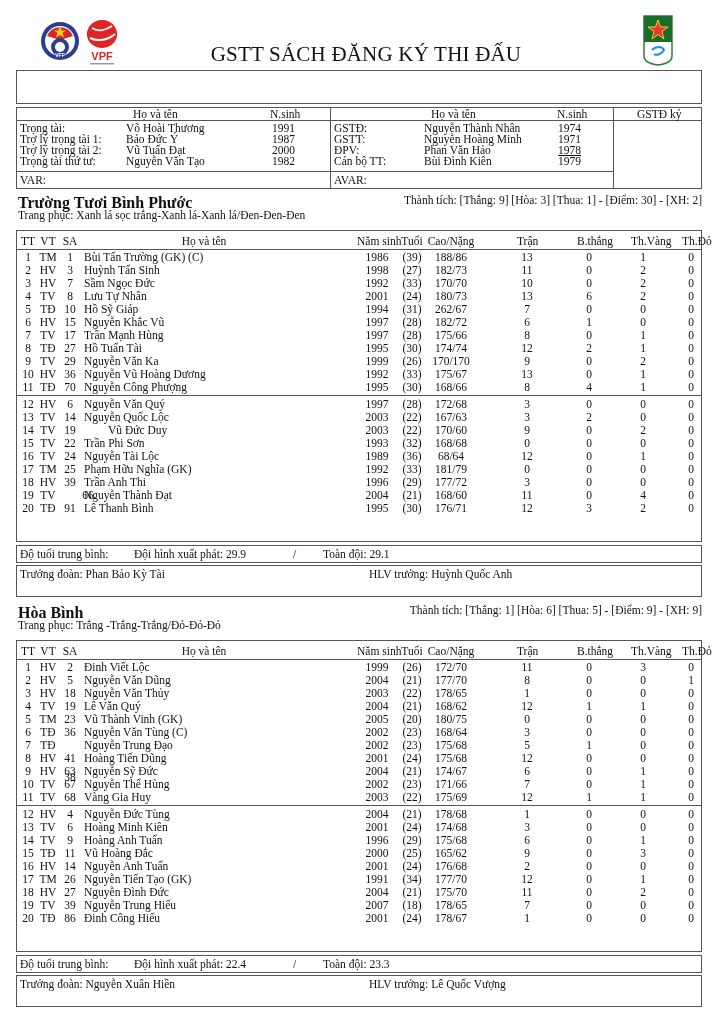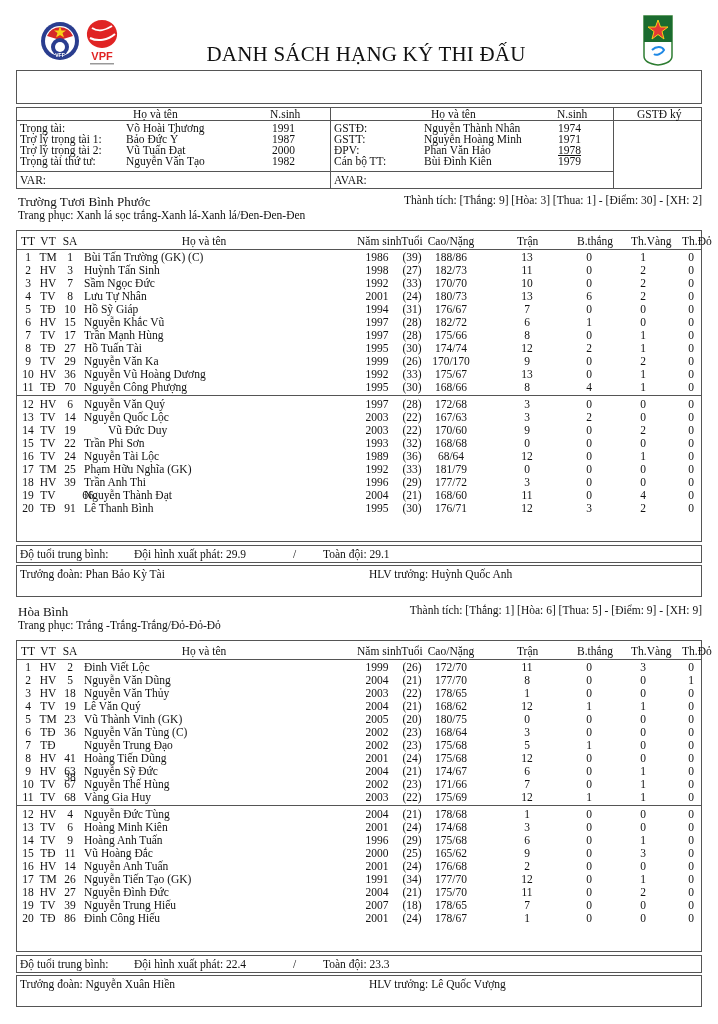--- a/index.html
+++ b/index.html
@@ -8,21 +8,21 @@
   .abs { position: absolute; }
   .logos-left { left: 40px; top: 14px; width: 90px; height: 56px; }
   .logo-right { left: 642px; top: 14px; width: 32px; height: 52px; }
   .title { left: 0; width: 718px; top: 42px; text-align: center; font-size: 21px; letter-spacing: 0.2px; padding-left: 14px; }
   .box { position: absolute; border: 1.3px solid #555; }
   .hdr-box { left: 16px; top: 70px; width: 686px; height: 34px; padding: 2px 4px; line-height: 14.5px; font-size: 12px; }
   .off { left: 16px; top: 107px; width: 686px; height: 82px; }
   .vline { position: absolute; top: 0; bottom: 0; border-left: 1.3px solid #555; }
   .hline { position: absolute; left: 0; border-top: 1.3px solid #555; }
   .t { position: absolute; white-space: nowrap; line-height: 11px; }
-  .team-name { font-weight: normal; font-size: 13px; }
+  .team-name { font-weight: bold; font-size: 16px; }
   .small { font-size: 11.5px; }
   .ptable { left: 16px; width: 686px; }
   .row { position: absolute; left: 0; width: 100%; height: 13px; line-height: 13px; }
   .row span { position: absolute; white-space: nowrap; }
   .sepline { position: absolute; left: 0; width: 100%; border-top: 1.3px solid #555; }
   svg { display: block; }
 </style>
 </head>
 <body>
 
@@ -42,21 +42,21 @@
   </svg>
 </div>
 <div class="abs logo-right">
   <svg width="32" height="52" viewBox="0 0 32 52">
     <path d="M2 2 H30 V42 C30 48 24 50 16 51 C8 50 2 48 2 42 Z" fill="#fff" stroke="#2e7d32" stroke-width="1.5"></path>
     <path d="M2 2 H30 V28 H2 Z" fill="#1b6b2f"></path>
     <polygon points="16,6 18.5,13 26,13 20,17.5 22,25 16,20.5 10,25 12,17.5 6,13 13.5,13" fill="#e53935" stroke="#f7d117" stroke-width="1"></polygon>
     <path d="M10 36 C14 32 20 32 22 36 C20 40 14 42 12 40" stroke="#1e88e5" stroke-width="2" fill="none"></path>
   </svg>
 </div>
-<div class="abs title">DANH SÁCH HẠNG KÝ THI ĐẤU</div>
+<div class="abs title">GSTT SÁCH ĐĂNG KÝ THI ĐẤU</div>
 
 <div class="box hdr-box">
 </div>
 
 <div class="box off">
   <div class="vline" style="left:313px;"></div>
   <div class="vline" style="left:596px;"></div>
   <div class="hline" style="top:12px; width:100%;"></div>
   <div class="hline" style="top:63px; width:596px;"></div>
   <span class="t" style="left:116px; top:1px;">Họ và tên</span>
@@ -182,21 +182,21 @@
         <span style="left:614px; width:24px; text-align:center;">2</span>
         <span style="left:665px; width:18px; text-align:center;">0</span>
       </div>
       <div class="row" style="top:72px;">
         <span style="left:4px; width:14px; text-align:center;">5</span>
         <span style="left:20px; width:22px; text-align:center;">TĐ</span>
         <span style="left:44px; width:18px; text-align:center;">10</span>
         <span style="left:67px;">Hồ Sỹ Giáp</span>
         <span style="left:340px; width:40px; text-align:center;">1994</span>
         <span style="left:384px; width:22px; text-align:center;">(31)</span>
-        <span style="left:409px; width:50px; text-align:center;">176/67</span>
+        <span style="left:409px; width:50px; text-align:center;">262/67</span>
         <span style="left:500px; width:20px; text-align:center;">7</span>
         <span style="left:560px; width:24px; text-align:center;">0</span>
         <span style="left:614px; width:24px; text-align:center;">0</span>
         <span style="left:665px; width:18px; text-align:center;">0</span>
       </div>
       <div class="row" style="top:85px;">
         <span style="left:4px; width:14px; text-align:center;">6</span>
         <span style="left:20px; width:22px; text-align:center;">HV</span>
         <span style="left:44px; width:18px; text-align:center;">15</span>
         <span style="left:67px;">Nguyễn Khắc Vũ</span>

